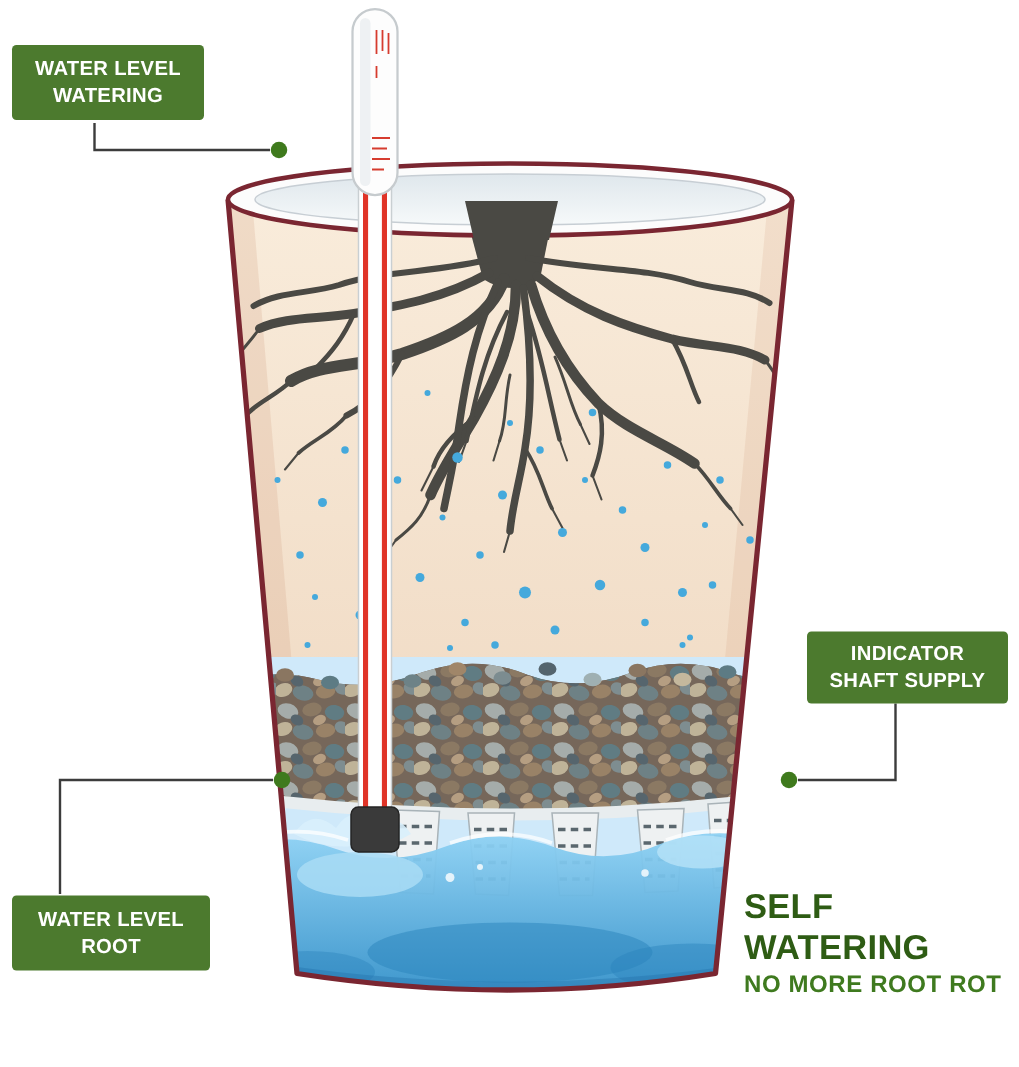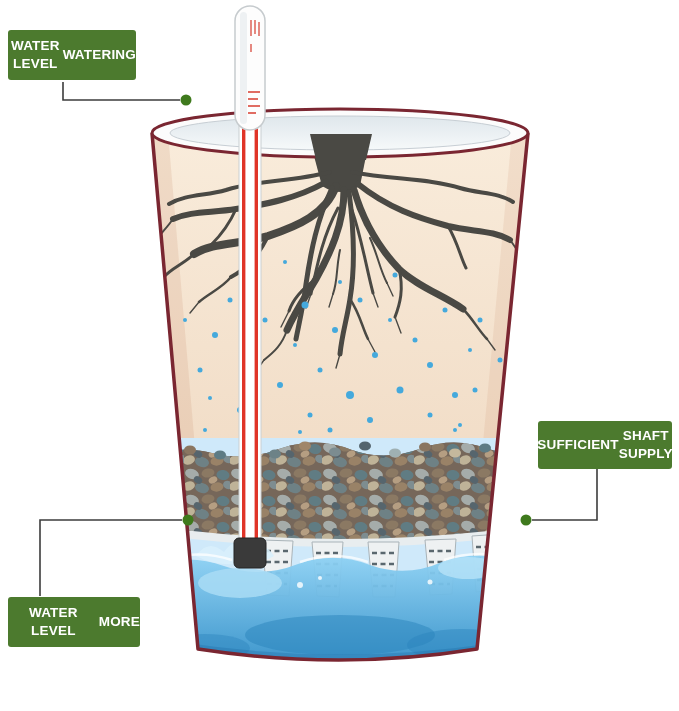--- a/index.html
+++ b/index.html
@@ -2,21 +2,21 @@
 <html><head>
 <meta charset="utf-8">
 <style>
   html,body{margin:0;padding:0;background:#ffffff;}
   .stage{
     position:relative;width:679px;height:711px;background:#ffffff;overflow:hidden;
     font-family:"Liberation Sans", sans-serif;
   }
   .stage svg{position:absolute;left:0;top:0;}
   .badge{
-    position:absolute;display:flex;flex-direction:row;justify-content:center;align-items:center;
+    position:absolute;display:flex;flex-direction:column;justify-content:center;align-items:center;
     background:#4c7a2e;color:#ffffff;font-weight:700;font-size:13.5px;line-height:1.32;
     border-radius:3px;text-align:center;letter-spacing:.2px;box-sizing:border-box;
   }
   #badge-indicator{left:8px;top:30px;width:128px;height:50px;}
   #badge-supply{left:538px;top:421px;width:134px;height:48px;}
   #badge-shaft{left:8px;top:597px;width:132px;height:50px;}
   .tagline{position:absolute;left:496px;top:591px;width:182px;}
   .tagline-title{font-size:23px;font-weight:800;color:#2e5c14;letter-spacing:.2px;}
   .tagline-sub{font-size:16px;font-weight:800;color:#3f7a1f;margin-top:3px;letter-spacing:.4px;}
 </style>
@@ -222,22 +222,26 @@
     <circle cx="186" cy="100" r="5.5" fill="#3f7a1d"></circle>
     <circle cx="526" cy="520" r="5.5" fill="#3f7a1d"></circle>
     <circle cx="188" cy="520" r="5.5" fill="#3f7a1d"></circle>
   </svg>
 
   <div class="badge" id="badge-indicator">
     <span>WATER LEVEL</span>
     <span>WATERING</span>
   </div>
   <div class="badge" id="badge-supply">
-    <span>SUFFICIENT</span>
+    <span>INDICATOR</span>
     <span>SHAFT SUPPLY</span>
   </div>
   <div class="badge" id="badge-shaft">
     <span>WATER LEVEL</span>
-    <span>MORE</span>
-  </div>
-
+    <span>ROOT</span>
+  </div>
+
+  <div class="tagline">
+    <div class="tagline-title">SELF WATERING</div>
+    <div class="tagline-sub">NO MORE ROOT ROT</div>
+  </div>
 
 </div>
 
 </body></html>

